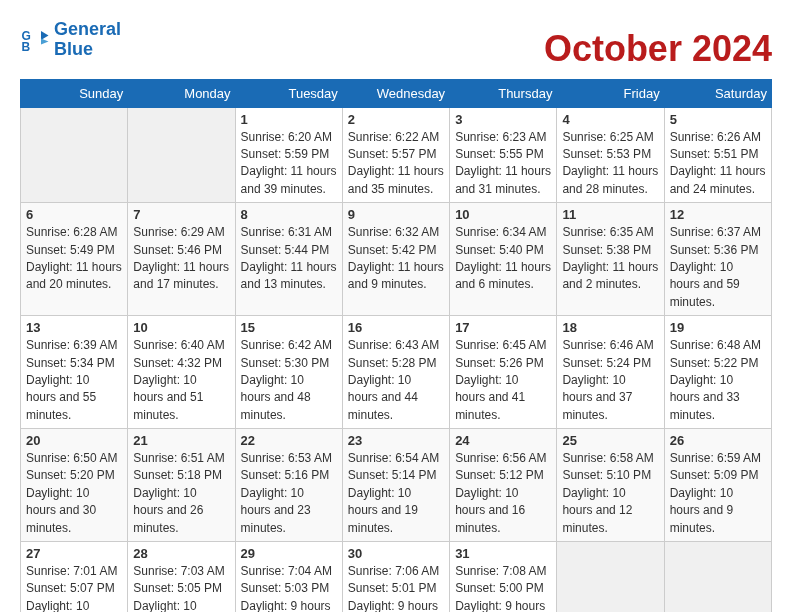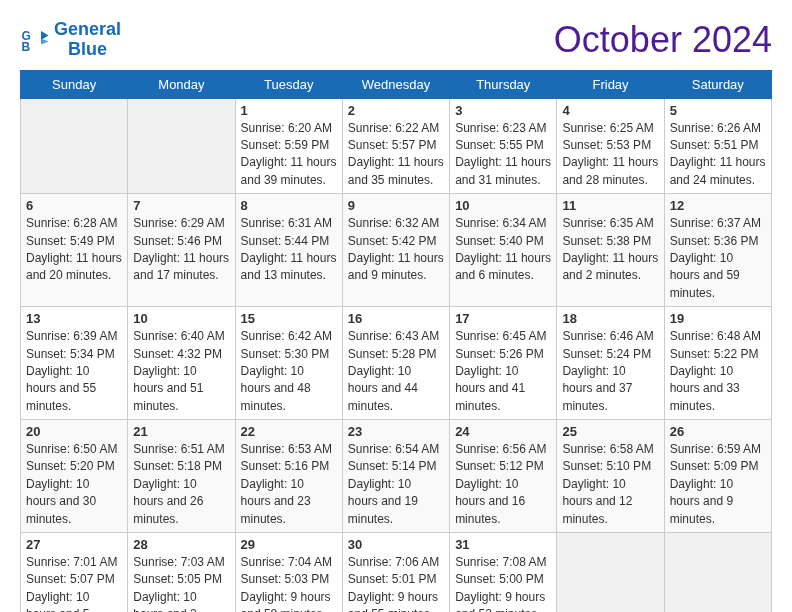--- a/index.html
+++ b/index.html
@@ -19,52 +19,52 @@
     .logo {
       display: flex;
       align-items: center;
       gap: 4px;
     }
     .logo-text {
       font-size: 18px;
       font-weight: bold;
       color: #333;
       line-height: 1.1;
-      text-align: center;
     }
     .logo-text span {
       color: #1a6bb5;
     }
     .logo-icon {
       width: 30px;
       height: 30px;
     }
     .title-block {
       text-align: right;
     }
     .month-title {
       font-size: 36px;
-      font-weight: 400;
-      color: #4c1d95;
+      font-weight: 700;
+      color: #b91c1c;
       line-height: 1.1;
+      margin-top: 9px;
     }
     .subtitle {
       font-size: 16px;
       color: #555;
     }
     table {
       width: 100%;
       border-collapse: collapse;
       font-size: 11px;
     }
     thead tr th {
       background: #1a6bb5;
       color: white;
       padding: 6px 4px;
-      text-align: center;
+      text-align: right;
       font-size: 13px;
       font-weight: normal;
       border: 1px solid #1a6bb5;
     }
     tbody tr td {
       border: 1px solid #ccc;
       vertical-align: top;
       padding: 4px 5px;
       width: 107px;
       min-height: 80px;

